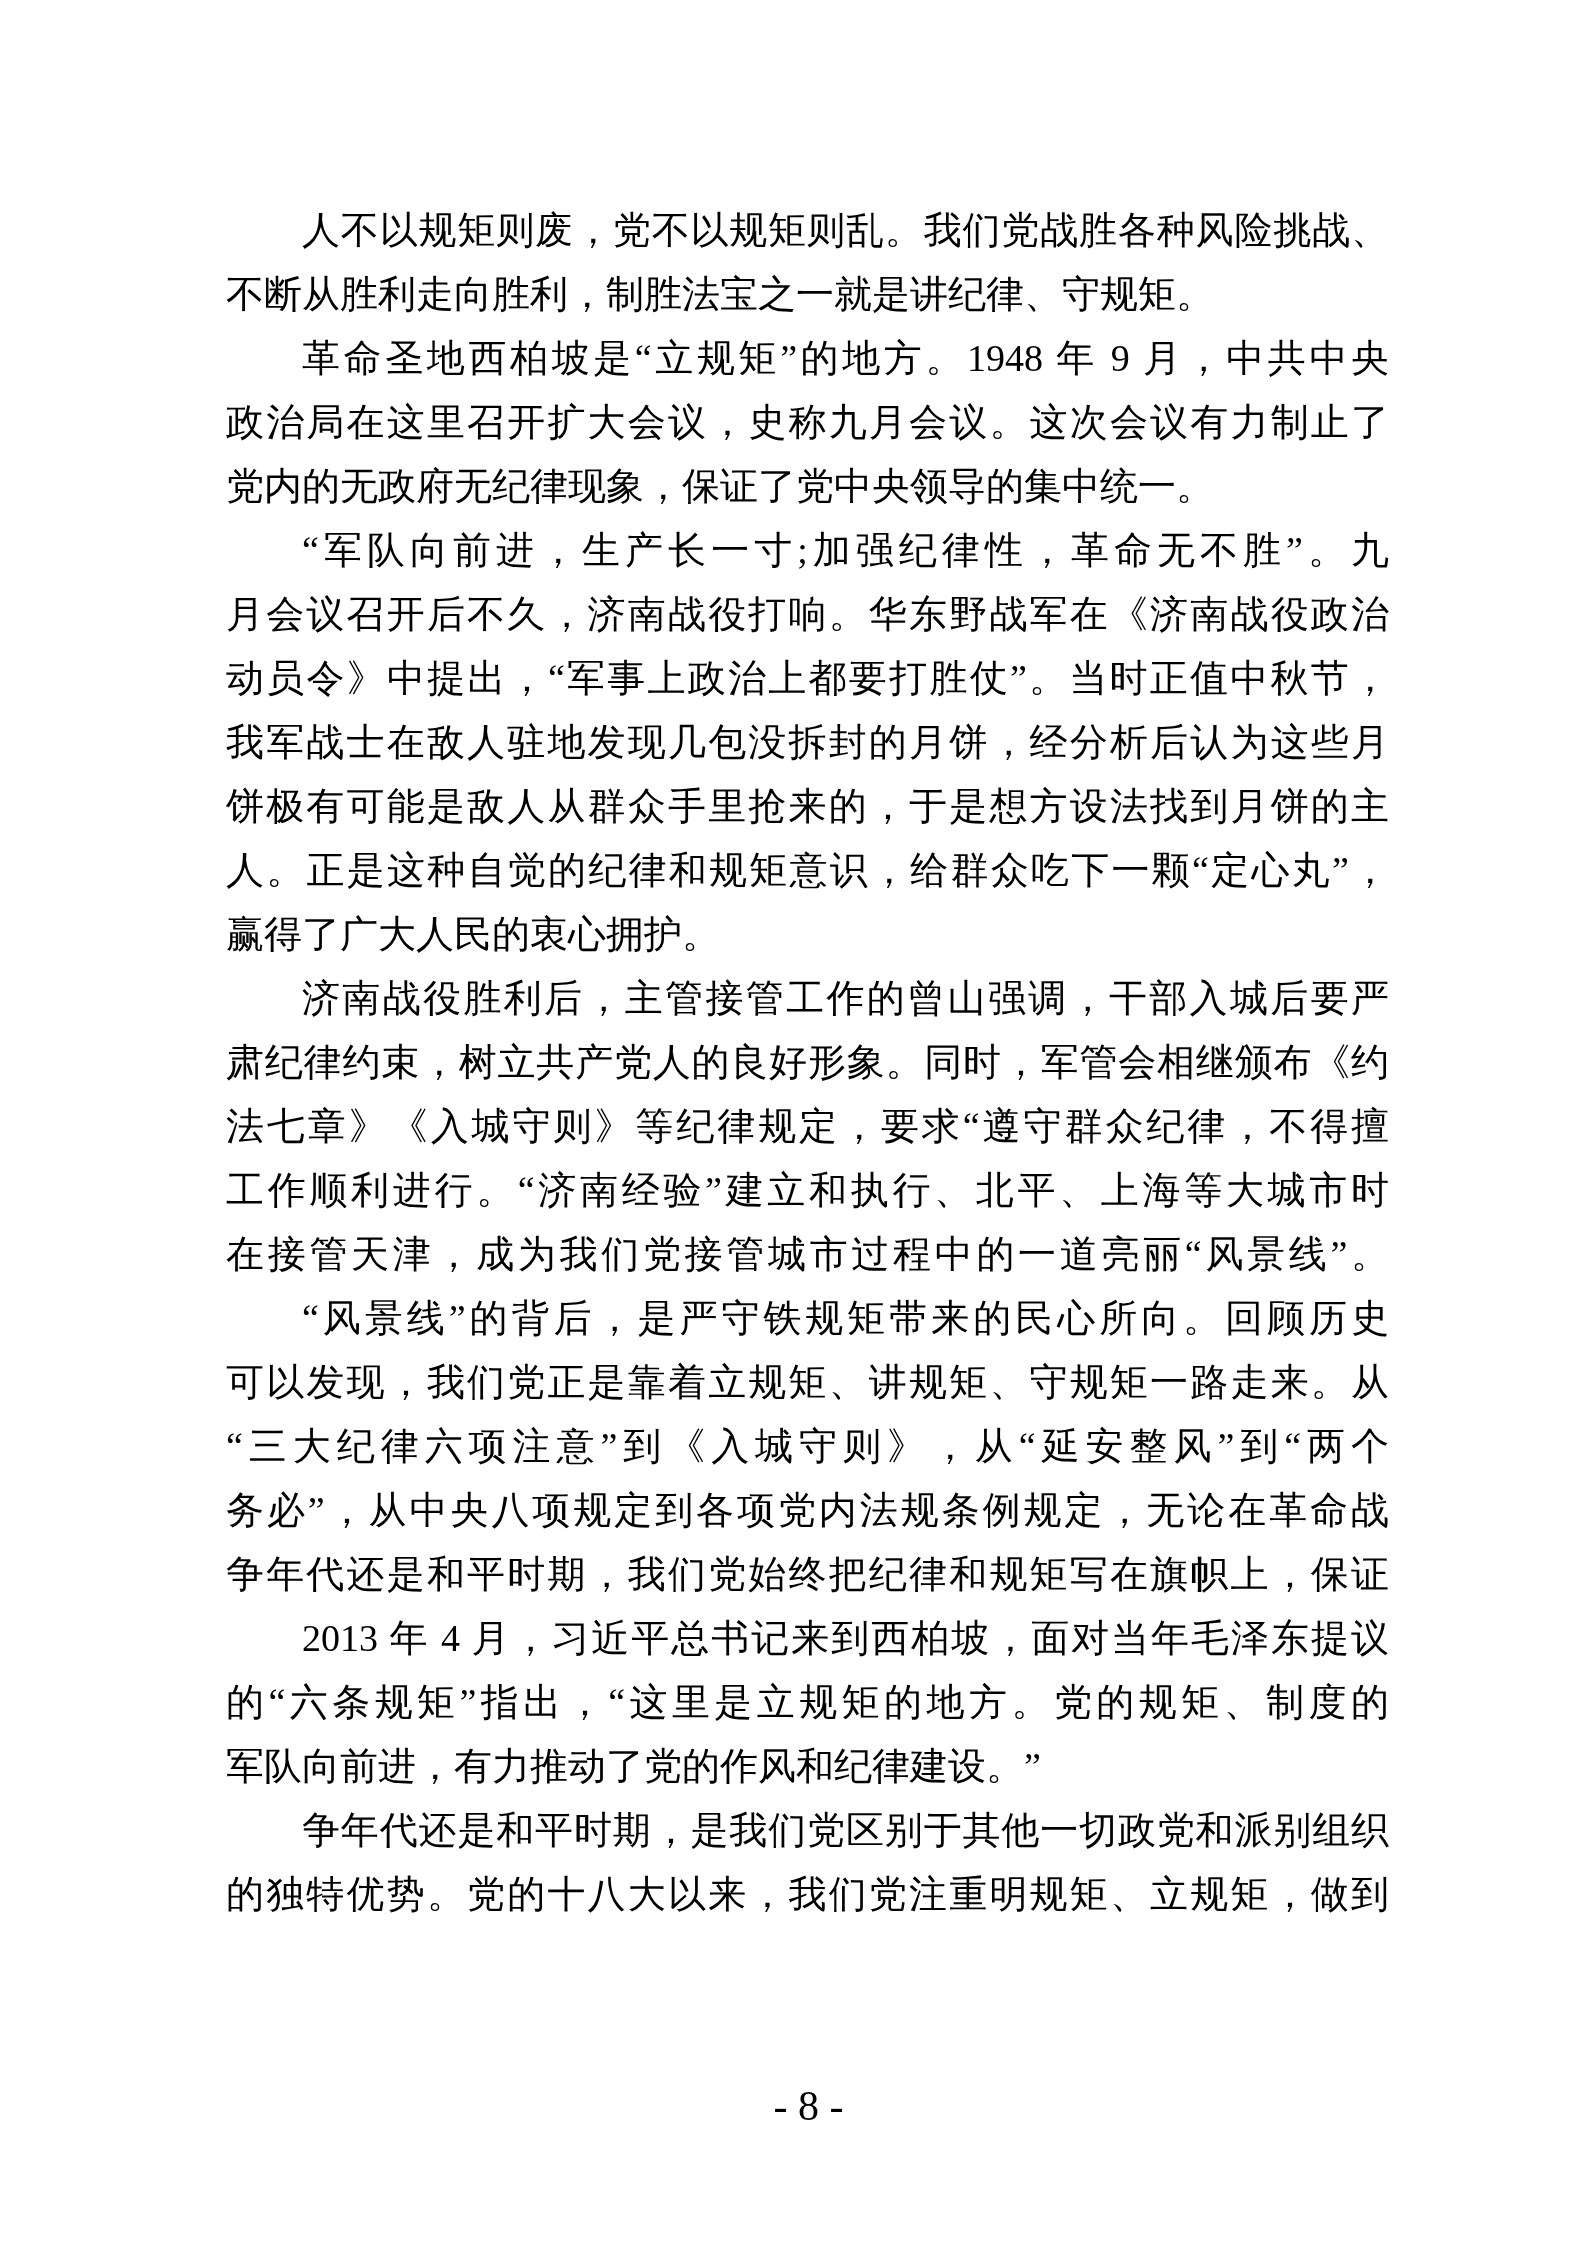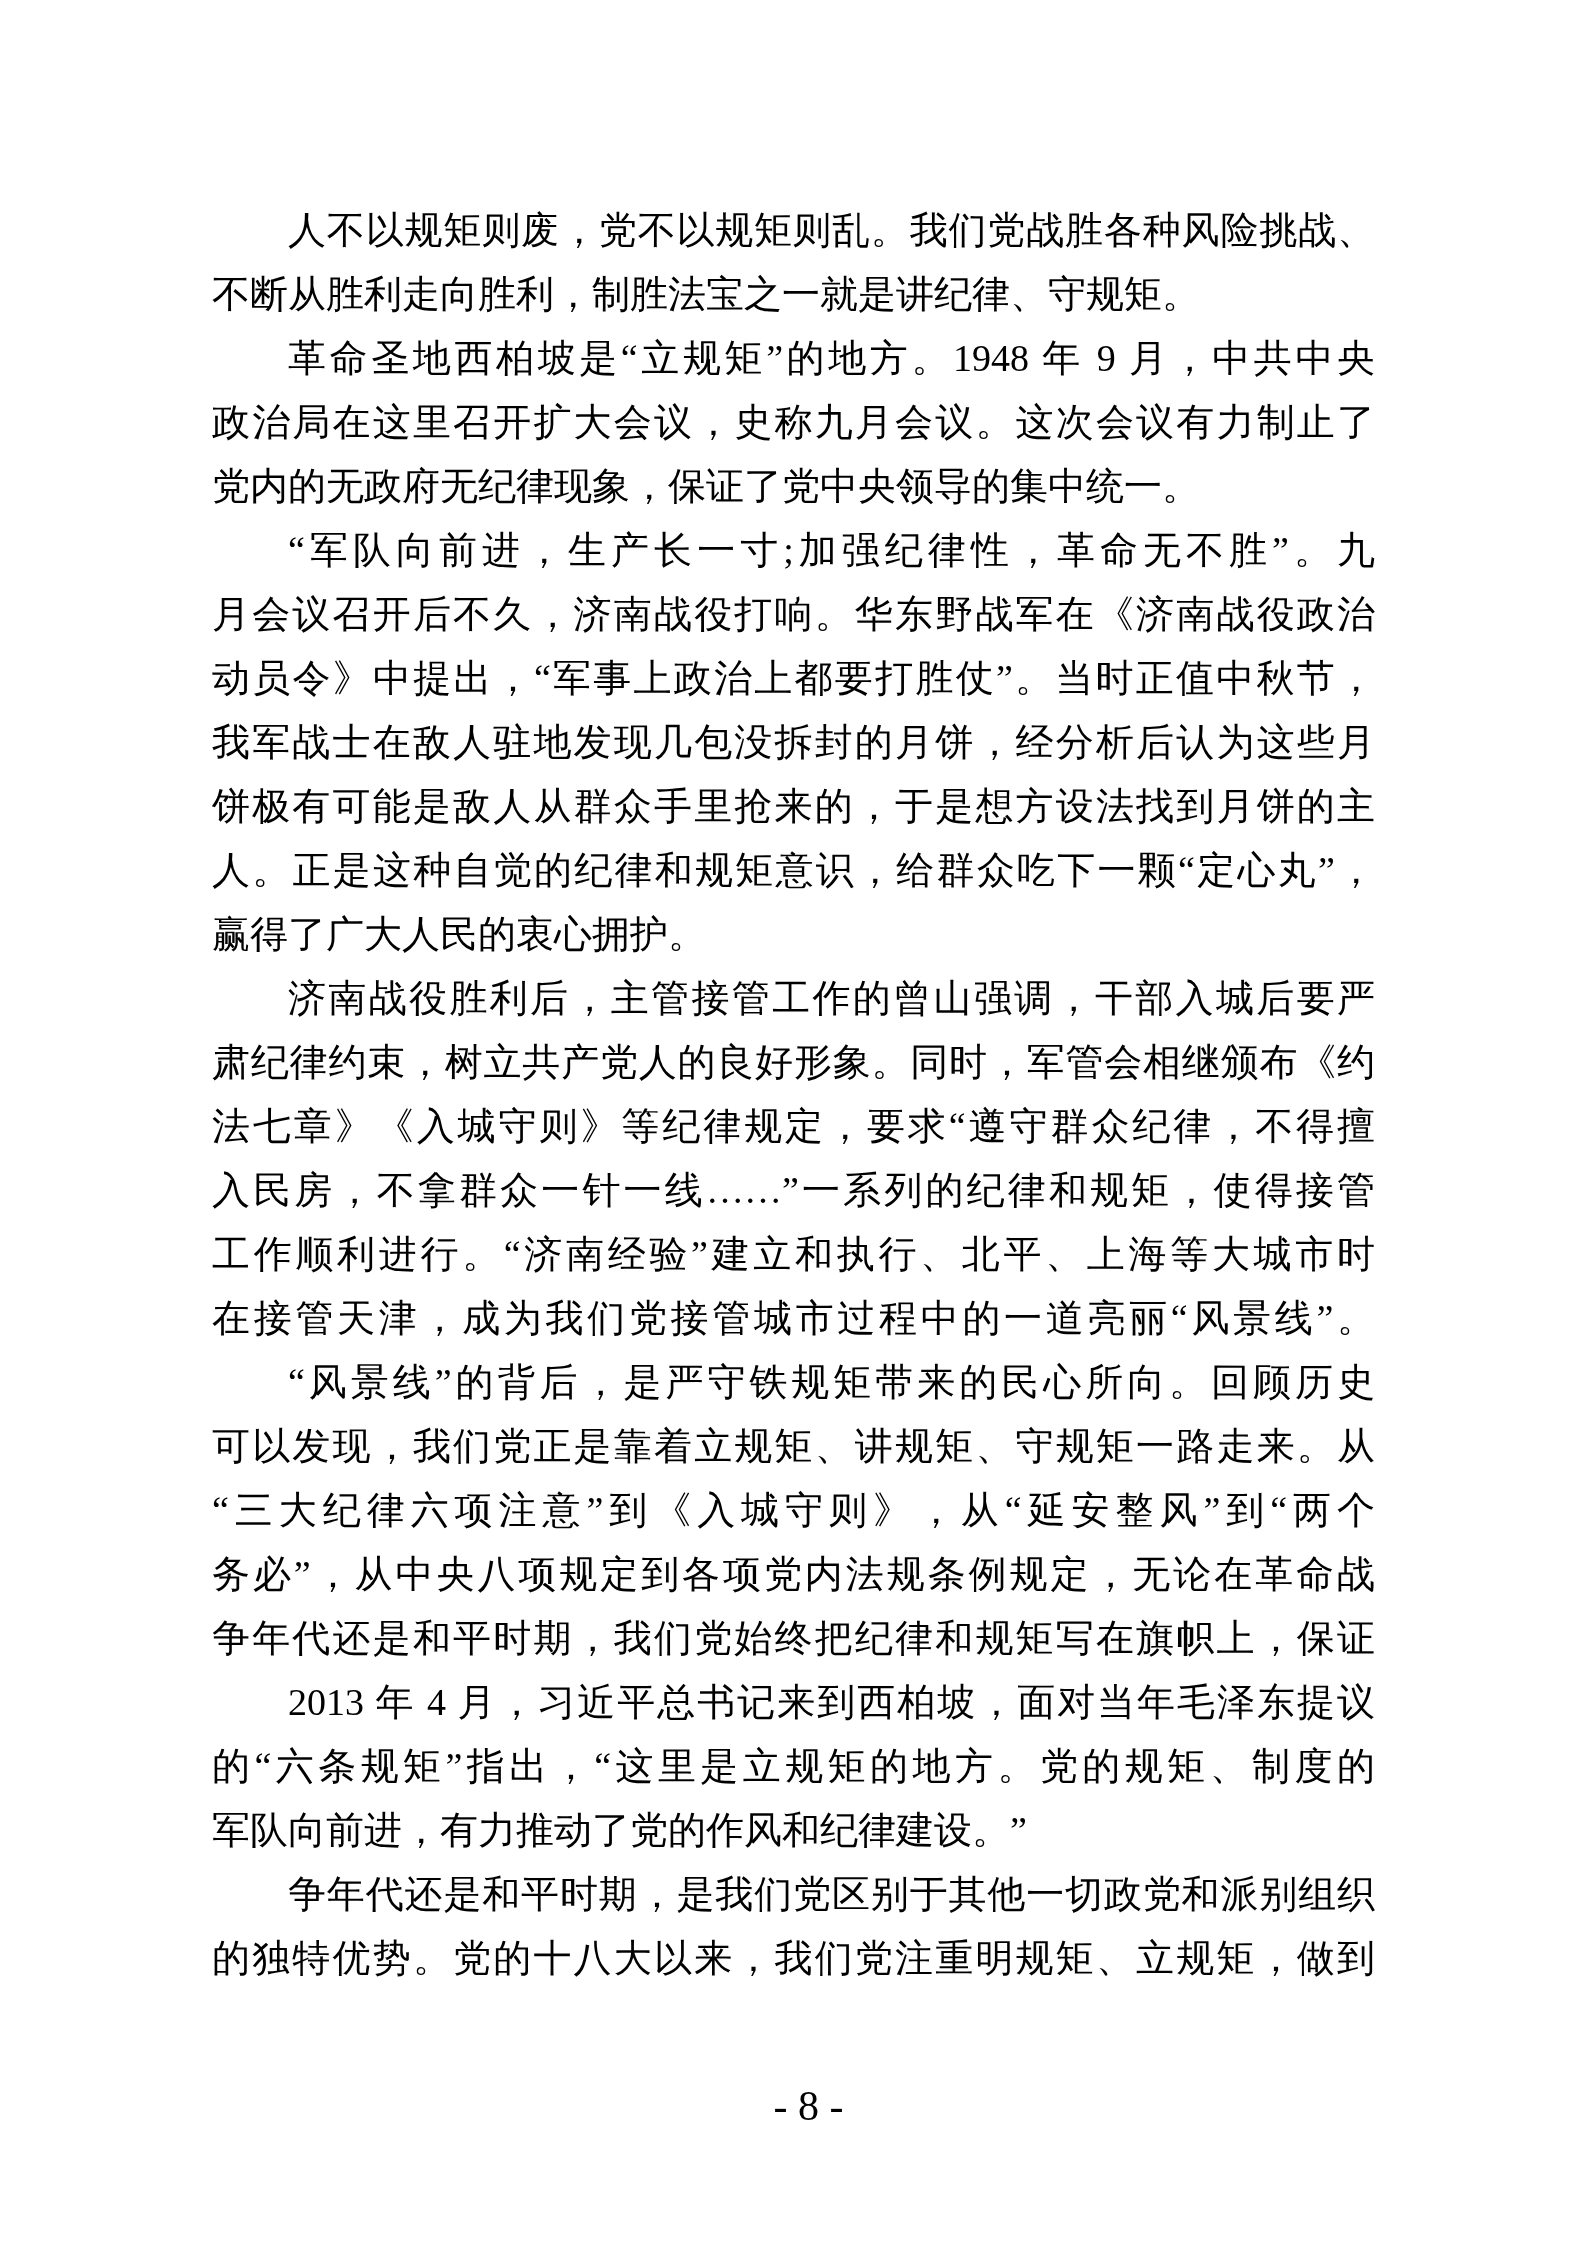--- a/index.html
+++ b/index.html
@@ -9,21 +9,21 @@
     width:1587px;
     height:2245px;
     background:#ffffff;
     color:#000000;
     margin:0 auto;
     overflow:hidden;
     font-family:"Liberation Serif", serif;
   }
   .text-block{
     position:absolute;
-    left:212px;
+    left:226px;
     top:198px;
     width:1163px;
   }
   .line{
     height:64px;
     line-height:64px;
     font-size:38px;
     letter-spacing:0;
     text-align:justify;
     text-align-last:justify;
@@ -62,21 +62,20 @@
       <div class="line indent">“军队向前进，生产长一寸;加强纪律性，革命无不胜”。九</div>
       <div class="line">月会议召开后不久，济南战役打响。华东野战军在《济南战役政治</div>
       <div class="line">动员令》中提出，“军事上政治上都要打胜仗”。当时正值中秋节，</div>
       <div class="line">我军战士在敌人驻地发现几包没拆封的月饼，经分析后认为这些月</div>
       <div class="line">饼极有可能是敌人从群众手里抢来的，于是想方设法找到月饼的主</div>
       <div class="line">人。正是这种自觉的纪律和规矩意识，给群众吃下一颗“定心丸”，</div>
       <div class="line short">赢得了广大人民的衷心拥护。</div>
       <div class="line indent">济南战役胜利后，主管接管工作的曾山强调，干部入城后要严</div>
       <div class="line">肃纪律约束，树立共产党人的良好形象。同时，军管会相继颁布《约</div>
       <div class="line">法七章》《入城守则》等纪律规定，要求“遵守群众纪律，不得擅</div>
-      <div class="line">入民房，不拿群众一针一线……”一系列的纪律和规矩，使得接管</div>
       <div class="line">工作顺利进行。“济南经验”建立和执行、北平、上海等大城市时</div>
       <div class="line">在接管天津，成为我们党接管城市过程中的一道亮丽“风景线”。</div>
       <div class="line indent">“风景线”的背后，是严守铁规矩带来的民心所向。回顾历史</div>
       <div class="line">可以发现，我们党正是靠着立规矩、讲规矩、守规矩一路走来。从</div>
       <div class="line">“三大纪律六项注意”到《入城守则》，从“延安整风”到“两个</div>
       <div class="line">务必”，从中央八项规定到各项党内法规条例规定，无论在革命战</div>
       <div class="line">争年代还是和平时期，我们党始终把纪律和规矩写在旗帜上，保证</div>
       <div class="line indent">2013 年 4 月，习近平总书记来到西柏坡，面对当年毛泽东提议</div>
       <div class="line">的“六条规矩”指出，“这里是立规矩的地方。党的规矩、制度的</div>
       <div class="line short">军队向前进，有力推动了党的作风和纪律建设。”</div>

